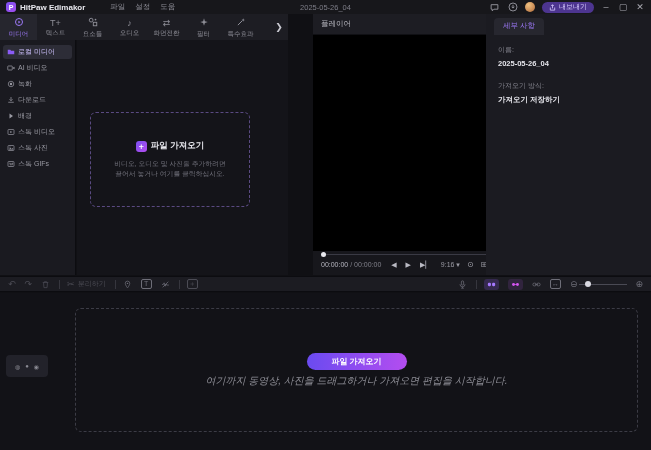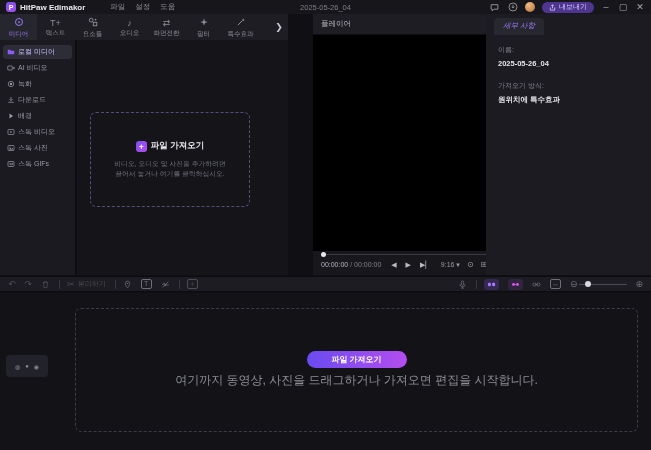--- a/index.html
+++ b/index.html
@@ -49,21 +49,21 @@
   .scrub-line { position:absolute; left:2px; right:0; top:1px; height:1px; background:#3a3a44; }
   .scrub-dot { position:absolute; left:0; top:-1px; width:5px; height:5px; border-radius:50%; background:#e8e8ee; }
   .pctrl-row { display:flex; align-items:center; margin-top:3px; font-size:7px; color:#80808a; }
   .ptime b { color:#b6b6c0; font-weight:normal; }
   .transport { position:absolute; left:50%; transform:translateX(-50%); display:flex; gap:9px; color:#b9b9c2; font-size:7px; }
   .pright { margin-left:auto; display:flex; align-items:center; gap:7px; font-size:7px; color:#9a9aa3; }
   .pright .pic { font-size:8px; }
 
   
   .details { position:absolute; left:486px; top:14px; width:165px; height:261px; background:#1b1b21; }
-  .det-tab { display:inline-flex; align-items:center; height:17px; margin:3px 0 0 8px; padding:0 9px; background:#27272f; border-radius:4px 4px 0 0; color:#9d79f7; font-size:7.5px;font-style:italic; }
+  .det-tab { display:inline-flex; align-items:center; height:17px; margin:3px 0 0 8px; padding:0 9px; background:#27272f; border-radius:4px 4px 0 0; color:#9d79f7; font-size:7.5px; }
   .det-body { padding:10px 12px; }
   .det-field { margin-bottom:13px; }
   .det-lab { font-size:7px; color:#80808a; margin-bottom:4px; }
   .det-val { font-size:7.5px; color:#e4e4ea; font-weight:bold; }
 
   
   .ttoolbar { position:absolute; left:0; top:276px; width:651px; height:16px; background:#1c1c22; border-top:1px solid #0c0c10; border-bottom:1px solid #0c0c10; display:flex; align-items:center; padding:0 8px; }
   .tool { color:#6e6e78; font-size:9px; line-height:10px; margin-right:9px; display:flex; align-items:center; }
   .tool.dim { color:#4c4c55; }
   .tool-label { font-size:7px; margin-left:3px; }
@@ -74,21 +74,21 @@
   .tool.on2 { color:#d455f0; background:#31243e; border-radius:3px; padding:1px 3px; }
   .zoom-slider { width:48px; height:1px; background:#4a4a54; position:relative; margin:0 8px 0 2px; }
   .zoom-knob { position:absolute; left:6px; top:-2.5px; width:6px; height:6px; border-radius:50%; background:#d8d8e0; }
   .tool svg { width:9px; height:9px; }
 
   
   .timeline { position:absolute; left:0; top:293px; width:651px; height:157px; background:#121217; }
   .track-box { position:absolute; left:6px; top:62px; width:42px; height:22px; background:#22222a; border-radius:4px; display:flex; align-items:center; justify-content:center; gap:5px; color:#8a8a93; font-size:6px; }
   .tl-drop { position:absolute; left:75px; top:15px; width:563px; height:124px; border:1px dashed #3c3c46; border-radius:6px; display:flex; flex-direction:column; align-items:center; justify-content:center; }
   .tl-btn { width:100px; height:17px; border-radius:9px; background:linear-gradient(90deg,#6a4bf0,#b44df0); color:#fff; font-size:8px; font-weight:bold; display:flex; align-items:center; justify-content:center; }
-  .tl-hint { margin-top:4px; font-size:12px; color:#8e8e96; }
+  .tl-hint { margin-top:4px; font-size:10px; color:#8e8e96;font-style:italic; }
 </style>
 </head>
 <body>
 
 <div class="window">
 
   <div class="titlebar">
     <div class="logo">P</div>
     <div class="appname">HitPaw Edimakor</div>
     <div class="menu-item">파일</div>
@@ -272,21 +272,21 @@
 
   <div class="details">
     <div class="det-tab">세부 사항</div>
     <div class="det-body">
       <div class="det-field">
         <div class="det-lab">이름:</div>
         <div class="det-val">2025-05-26_04</div>
       </div>
       <div class="det-field">
         <div class="det-lab">가져오기 방식:</div>
-        <div class="det-val">원위치에 특수효과</div>
+        <div class="det-val">가져오기 저장하기</div>
       </div>
     </div>
   </div>
 
   <div class="ttoolbar">
     <span class="tool dim">↶</span>
     <span class="tool dim">↷</span>
     <span class="tool dim">
       <svg viewBox="0 0 16 16">
           <path d="M3 4.5h10M6 4.5V3h4v1.5M4.5 4.5l.7 9h5.6l.7-9" fill="none" stroke="currentColor" stroke-width="1.3"></path>

